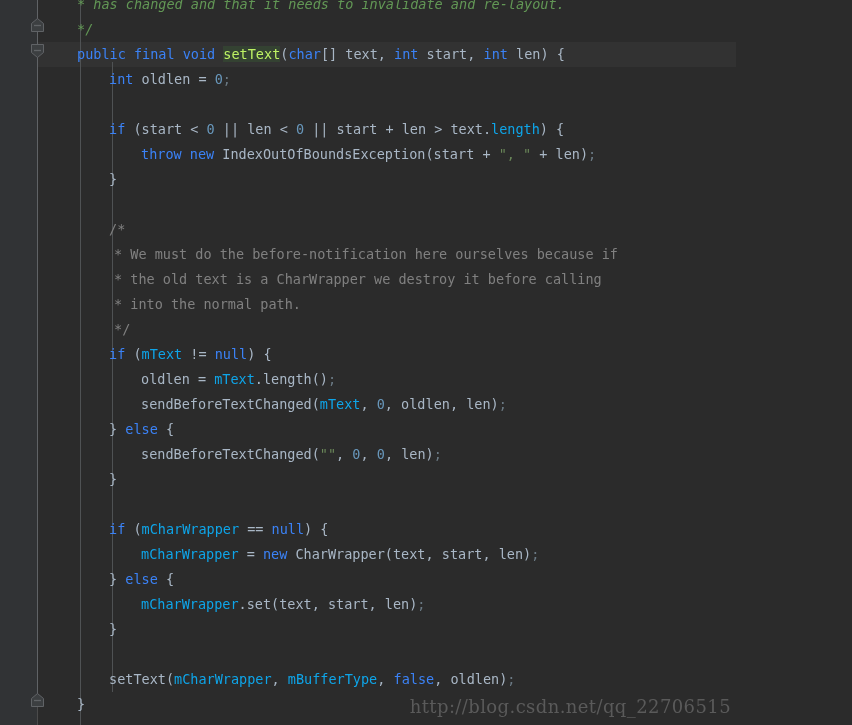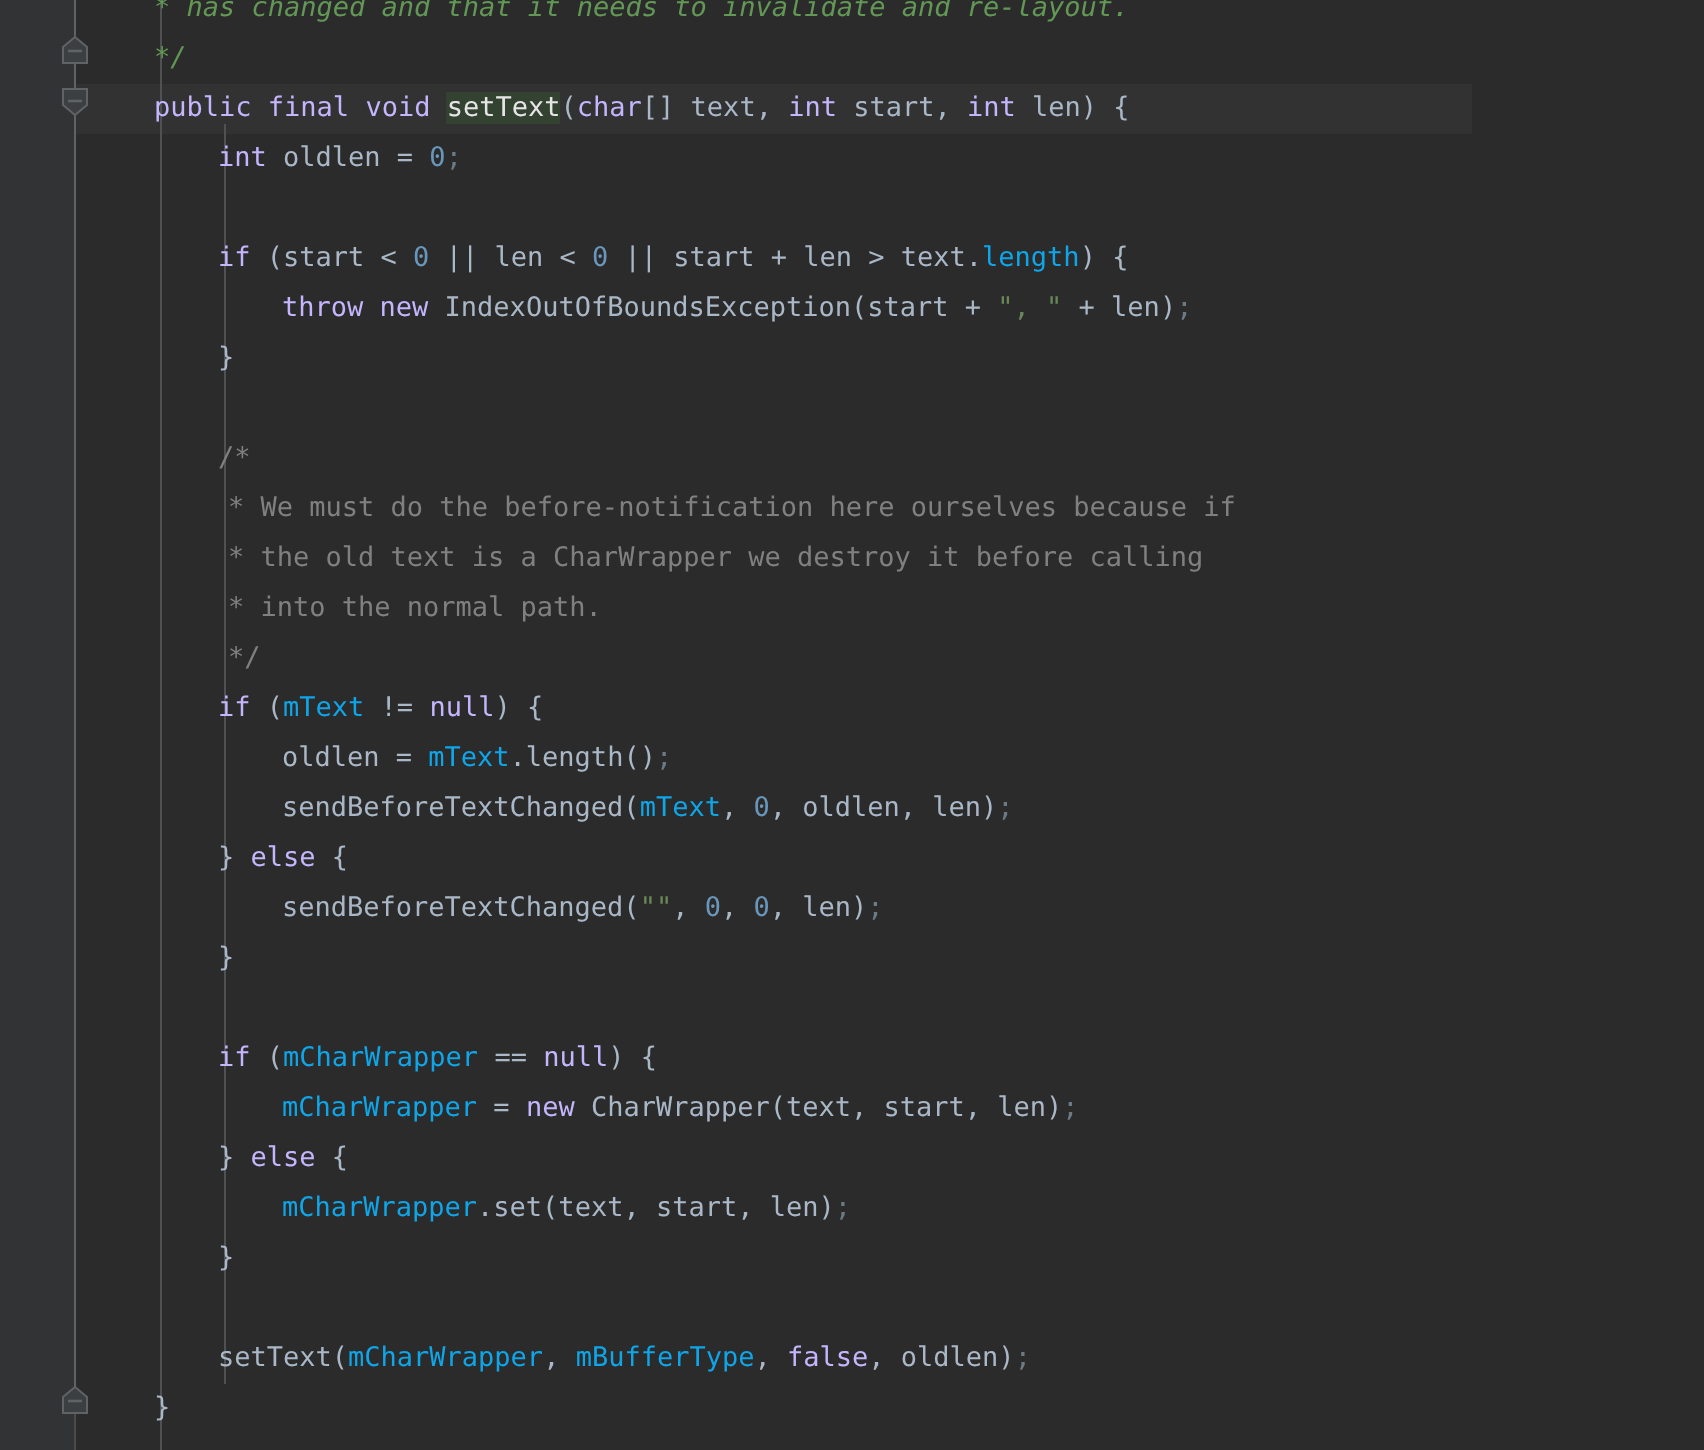--- a/index.html
+++ b/index.html
@@ -87,30 +87,30 @@
     position: absolute;
     left: 0;
     height: 25px;
     width: 852px;
     white-space: pre;
   }
   .ln-text { display: inline; }
 
   
   .t-def      { color: #a9b7c6; }
-  .t-kw       { color: #c4b5fd; }
+  .t-kw       { color: #3b82f6; }
   .t-num      { color: #6897bb; }
   .t-str      { color: #6a8759; }
   .t-field    { color: #0ea5e9; }
   .t-cmt      { color: #629755; font-style: italic; }
   .t-cmt2     { color: #808080; }
   .t-semi     { color: #6b7a85; }
   .t-hl {
     background: #344232;
-    color: #e5e5e5;
+    color: #bef264;
   }
 
   
   #watermark {
     position: absolute;
     right: 5px;
     bottom: 8px;
     color: #5a5a5a;
     font-family: "DejaVu Serif", "Liberation Serif", serif;
     font-size: 18px;
@@ -157,14 +157,15 @@
       <div class="fold-marker" style="top: 693px;">
         <svg width="15" height="15" viewBox="0 0 15 15">
           <path d="M1.5,13.5 L1.5,5.5 L7.5,0.5 L13.5,5.5 L13.5,13.5 Z" fill="#3c3f41" stroke="#606366" stroke-width="1"></path>
           <line x1="4" y1="7.5" x2="11" y2="7.5" stroke="#606366" stroke-width="1.3"></line>
         </svg>
       </div>
     </div>
 
   <div id="code"><div class="line" style="top: -8px; padding-left: 77px;"><span class="ln-text t-cmt">* has changed and that it needs to invalidate and re-layout.</span></div><div class="line" style="top: 17px; padding-left: 77px;"><span class="ln-text t-cmt">*/</span></div><div class="line" style="top: 42px; padding-left: 77px;"><span class="ln-text t-kw">public</span><span class="ln-text t-def"> </span><span class="ln-text t-kw">final</span><span class="ln-text t-def"> </span><span class="ln-text t-kw">void</span><span class="ln-text t-def"> </span><span class="ln-text t-hl">setText</span><span class="ln-text t-def">(</span><span class="ln-text t-kw">char</span><span class="ln-text t-def">[] text, </span><span class="ln-text t-kw">int</span><span class="ln-text t-def"> start, </span><span class="ln-text t-kw">int</span><span class="ln-text t-def"> len) {</span></div><div class="line" style="top: 67px; padding-left: 109px;"><span class="ln-text t-kw">int</span><span class="ln-text t-def"> oldlen = </span><span class="ln-text t-num">0</span><span class="ln-text t-semi">;</span></div><div class="line" style="top: 92px; padding-left: 109px;"></div><div class="line" style="top: 117px; padding-left: 109px;"><span class="ln-text t-kw">if</span><span class="ln-text t-def"> (start &lt; </span><span class="ln-text t-num">0</span><span class="ln-text t-def"> || len &lt; </span><span class="ln-text t-num">0</span><span class="ln-text t-def"> || start + len &gt; text.</span><span class="ln-text t-field">length</span><span class="ln-text t-def">) {</span></div><div class="line" style="top: 142px; padding-left: 141px;"><span class="ln-text t-kw">throw</span><span class="ln-text t-def"> </span><span class="ln-text t-kw">new</span><span class="ln-text t-def"> IndexOutOfBoundsException(start + </span><span class="ln-text t-str">", "</span><span class="ln-text t-def"> + len)</span><span class="ln-text t-semi">;</span></div><div class="line" style="top: 167px; padding-left: 109px;"><span class="ln-text t-def">}</span></div><div class="line" style="top: 192px; padding-left: 109px;"></div><div class="line" style="top: 204px; padding-left: 109px;"></div><div class="line" style="top: 217px; padding-left: 109px;"><span class="ln-text t-cmt2">/*</span></div><div class="line" style="top: 242px; padding-left: 114px;"><span class="ln-text t-cmt2">* We must do the before-notification here ourselves because if</span></div><div class="line" style="top: 267px; padding-left: 114px;"><span class="ln-text t-cmt2">* the old text is a CharWrapper we destroy it before calling</span></div><div class="line" style="top: 292px; padding-left: 114px;"><span class="ln-text t-cmt2">* into the normal path.</span></div><div class="line" style="top: 317px; padding-left: 114px;"><span class="ln-text t-cmt2">*/</span></div><div class="line" style="top: 342px; padding-left: 109px;"><span class="ln-text t-kw">if</span><span class="ln-text t-def"> (</span><span class="ln-text t-field">mText</span><span class="ln-text t-def"> != </span><span class="ln-text t-kw">null</span><span class="ln-text t-def">) {</span></div><div class="line" style="top: 367px; padding-left: 141px;"><span class="ln-text t-def">oldlen = </span><span class="ln-text t-field">mText</span><span class="ln-text t-def">.length()</span><span class="ln-text t-semi">;</span></div><div class="line" style="top: 392px; padding-left: 141px;"><span class="ln-text t-def">sendBeforeTextChanged(</span><span class="ln-text t-field">mText</span><span class="ln-text t-def">, </span><span class="ln-text t-num">0</span><span class="ln-text t-def">, oldlen, len)</span><span class="ln-text t-semi">;</span></div><div class="line" style="top: 417px; padding-left: 109px;"><span class="ln-text t-def">} </span><span class="ln-text t-kw">else</span><span class="ln-text t-def"> {</span></div><div class="line" style="top: 442px; padding-left: 141px;"><span class="ln-text t-def">sendBeforeTextChanged(</span><span class="ln-text t-str">""</span><span class="ln-text t-def">, </span><span class="ln-text t-num">0</span><span class="ln-text t-def">, </span><span class="ln-text t-num">0</span><span class="ln-text t-def">, len)</span><span class="ln-text t-semi">;</span></div><div class="line" style="top: 467px; padding-left: 109px;"><span class="ln-text t-def">}</span></div><div class="line" style="top: 492px; padding-left: 109px;"></div><div class="line" style="top: 517px; padding-left: 109px;"><span class="ln-text t-kw">if</span><span class="ln-text t-def"> (</span><span class="ln-text t-field">mCharWrapper</span><span class="ln-text t-def"> == </span><span class="ln-text t-kw">null</span><span class="ln-text t-def">) {</span></div><div class="line" style="top: 542px; padding-left: 141px;"><span class="ln-text t-field">mCharWrapper</span><span class="ln-text t-def"> = </span><span class="ln-text t-kw">new</span><span class="ln-text t-def"> CharWrapper(text, start, len)</span><span class="ln-text t-semi">;</span></div><div class="line" style="top: 567px; padding-left: 109px;"><span class="ln-text t-def">} </span><span class="ln-text t-kw">else</span><span class="ln-text t-def"> {</span></div><div class="line" style="top: 592px; padding-left: 141px;"><span class="ln-text t-field">mCharWrapper</span><span class="ln-text t-def">.set(text, start, len)</span><span class="ln-text t-semi">;</span></div><div class="line" style="top: 617px; padding-left: 109px;"><span class="ln-text t-def">}</span></div><div class="line" style="top: 642px; padding-left: 109px;"></div><div class="line" style="top: 667px; padding-left: 109px;"><span class="ln-text t-def">setText(</span><span class="ln-text t-field">mCharWrapper</span><span class="ln-text t-def">, </span><span class="ln-text t-field">mBufferType</span><span class="ln-text t-def">, </span><span class="ln-text t-kw">false</span><span class="ln-text t-def">, oldlen)</span><span class="ln-text t-semi">;</span></div><div class="line" style="top: 692px; padding-left: 77px;"><span class="ln-text t-def">}</span></div></div>
 
+  <div id="watermark">http://blog.csdn.net/qq_22706515</div>
 
 </div>
 
 </body></html>

